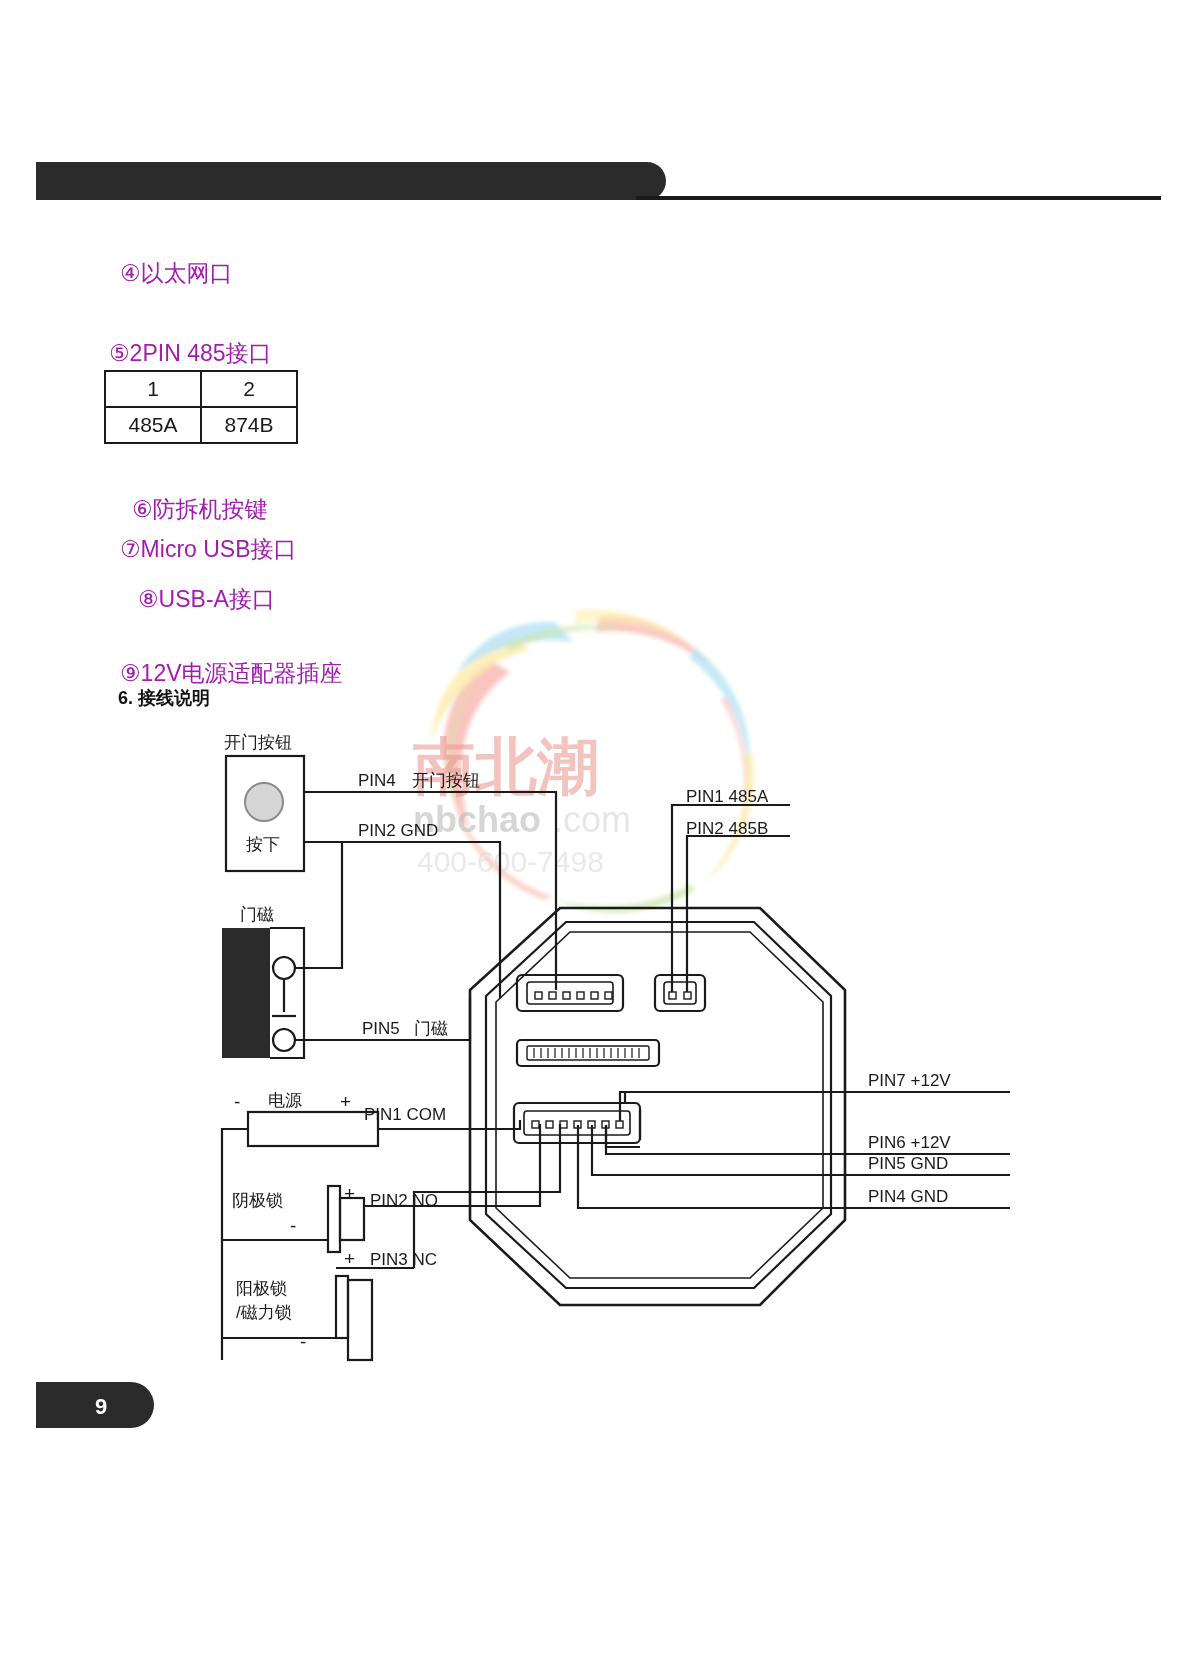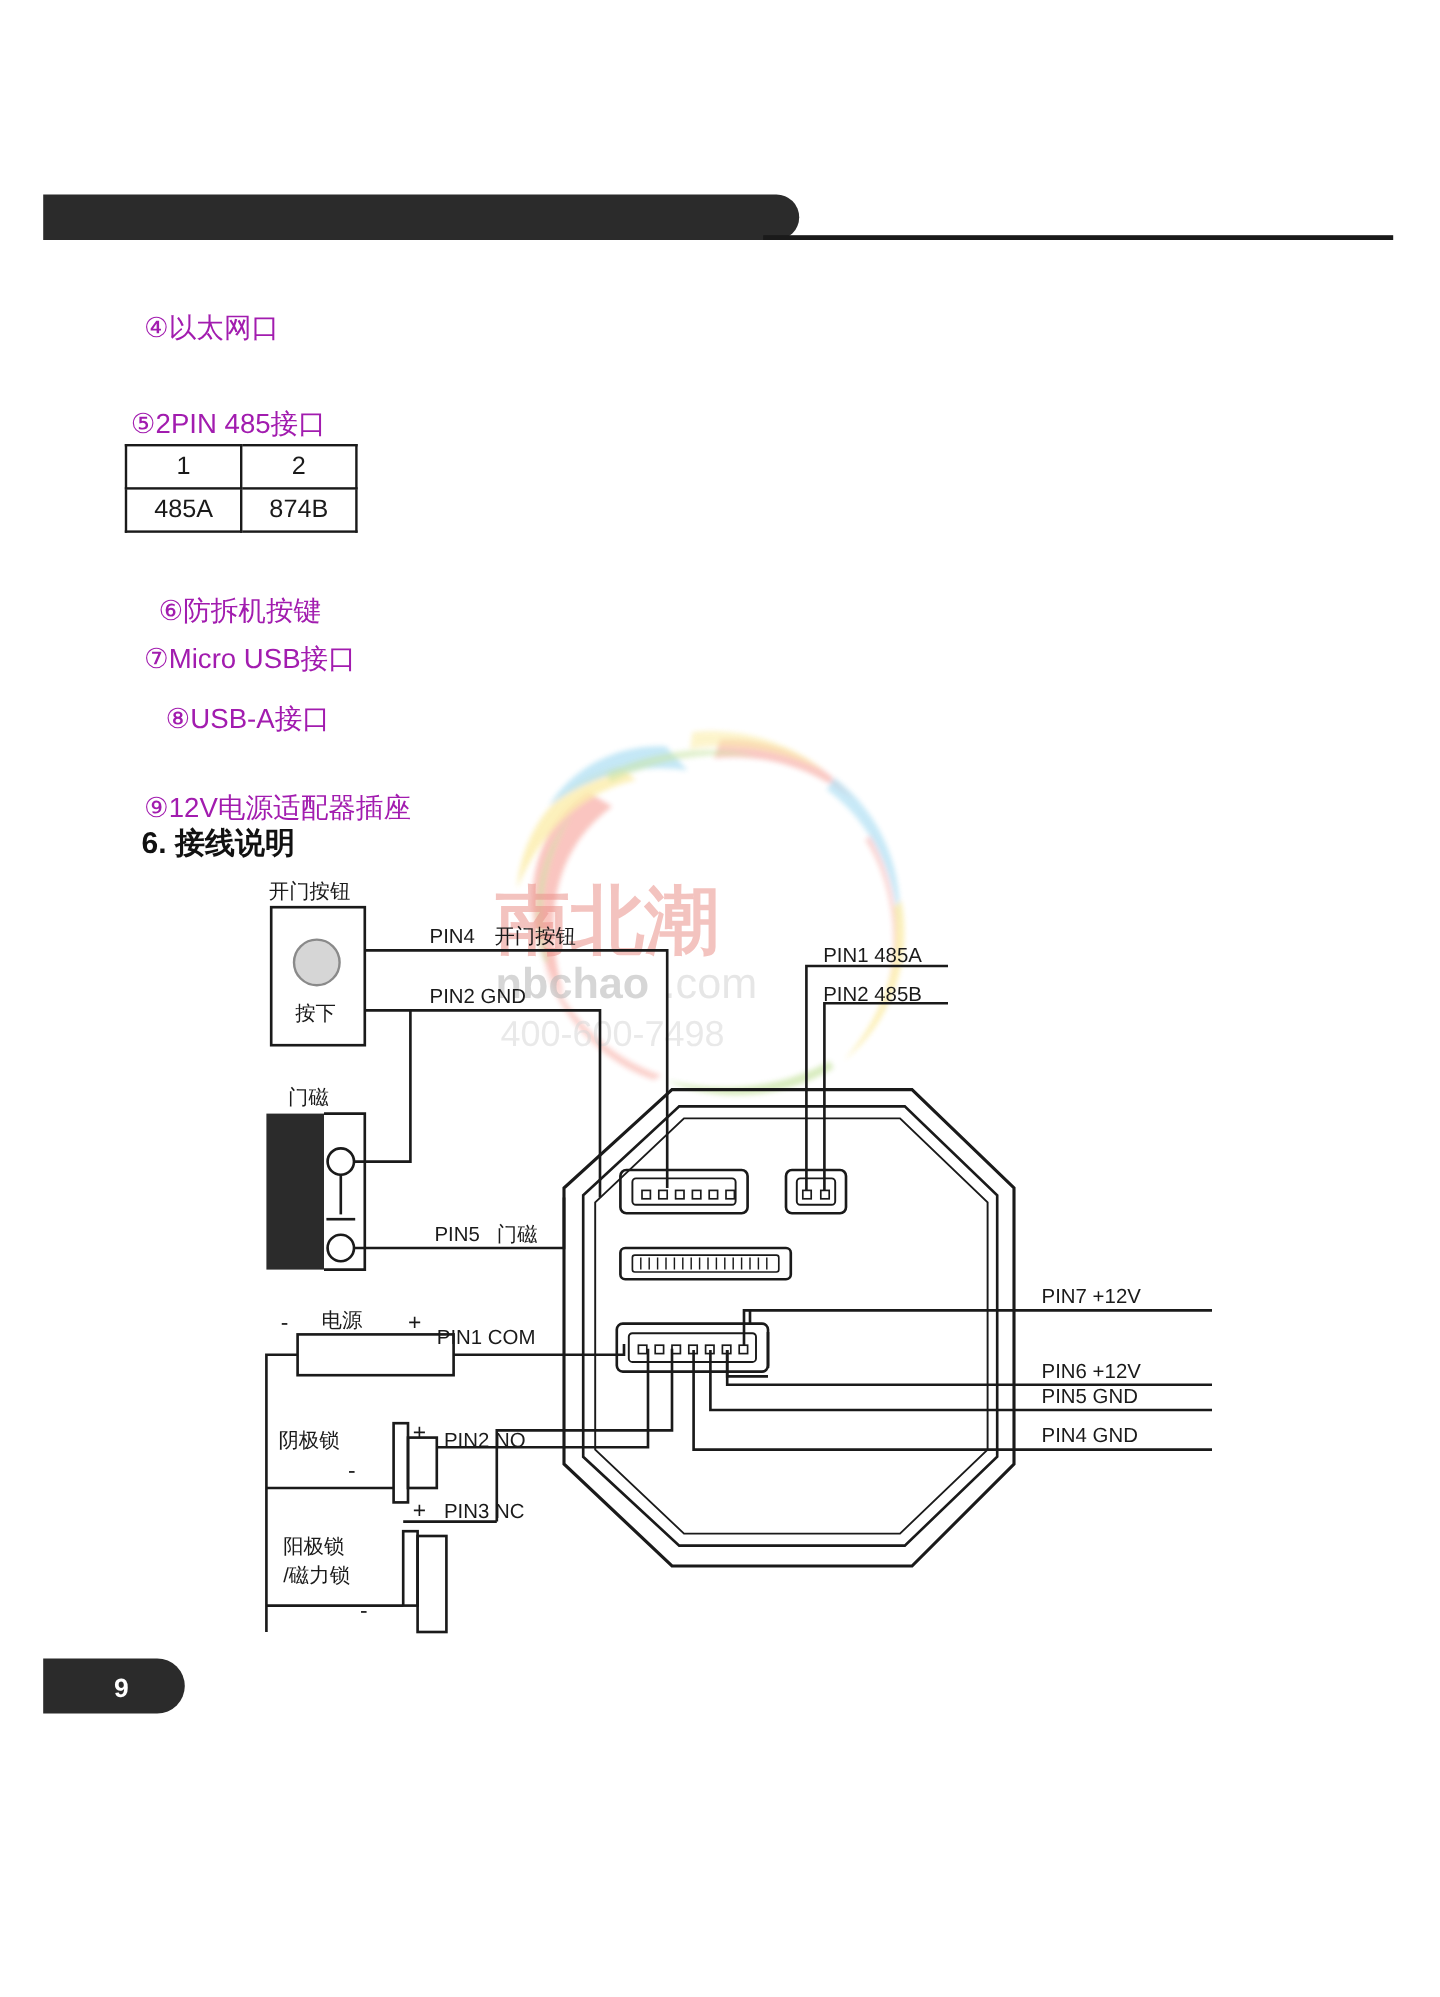--- a/index.html
+++ b/index.html
@@ -82,21 +82,21 @@
     font-size: 21px;
     padding: 0 4px;
     color: #1a1a1a;
   }
 
   
   .section-heading {
     position: absolute;
     left: 118px;
     top: 686px;
-    font-size: 25px;
+    font-size: 18px;
     font-weight: bold;
     color: #111;
     white-space: nowrap;
   }
 
   
   .diagram {
     position: absolute;
     left: 0;
     top: 720px;

